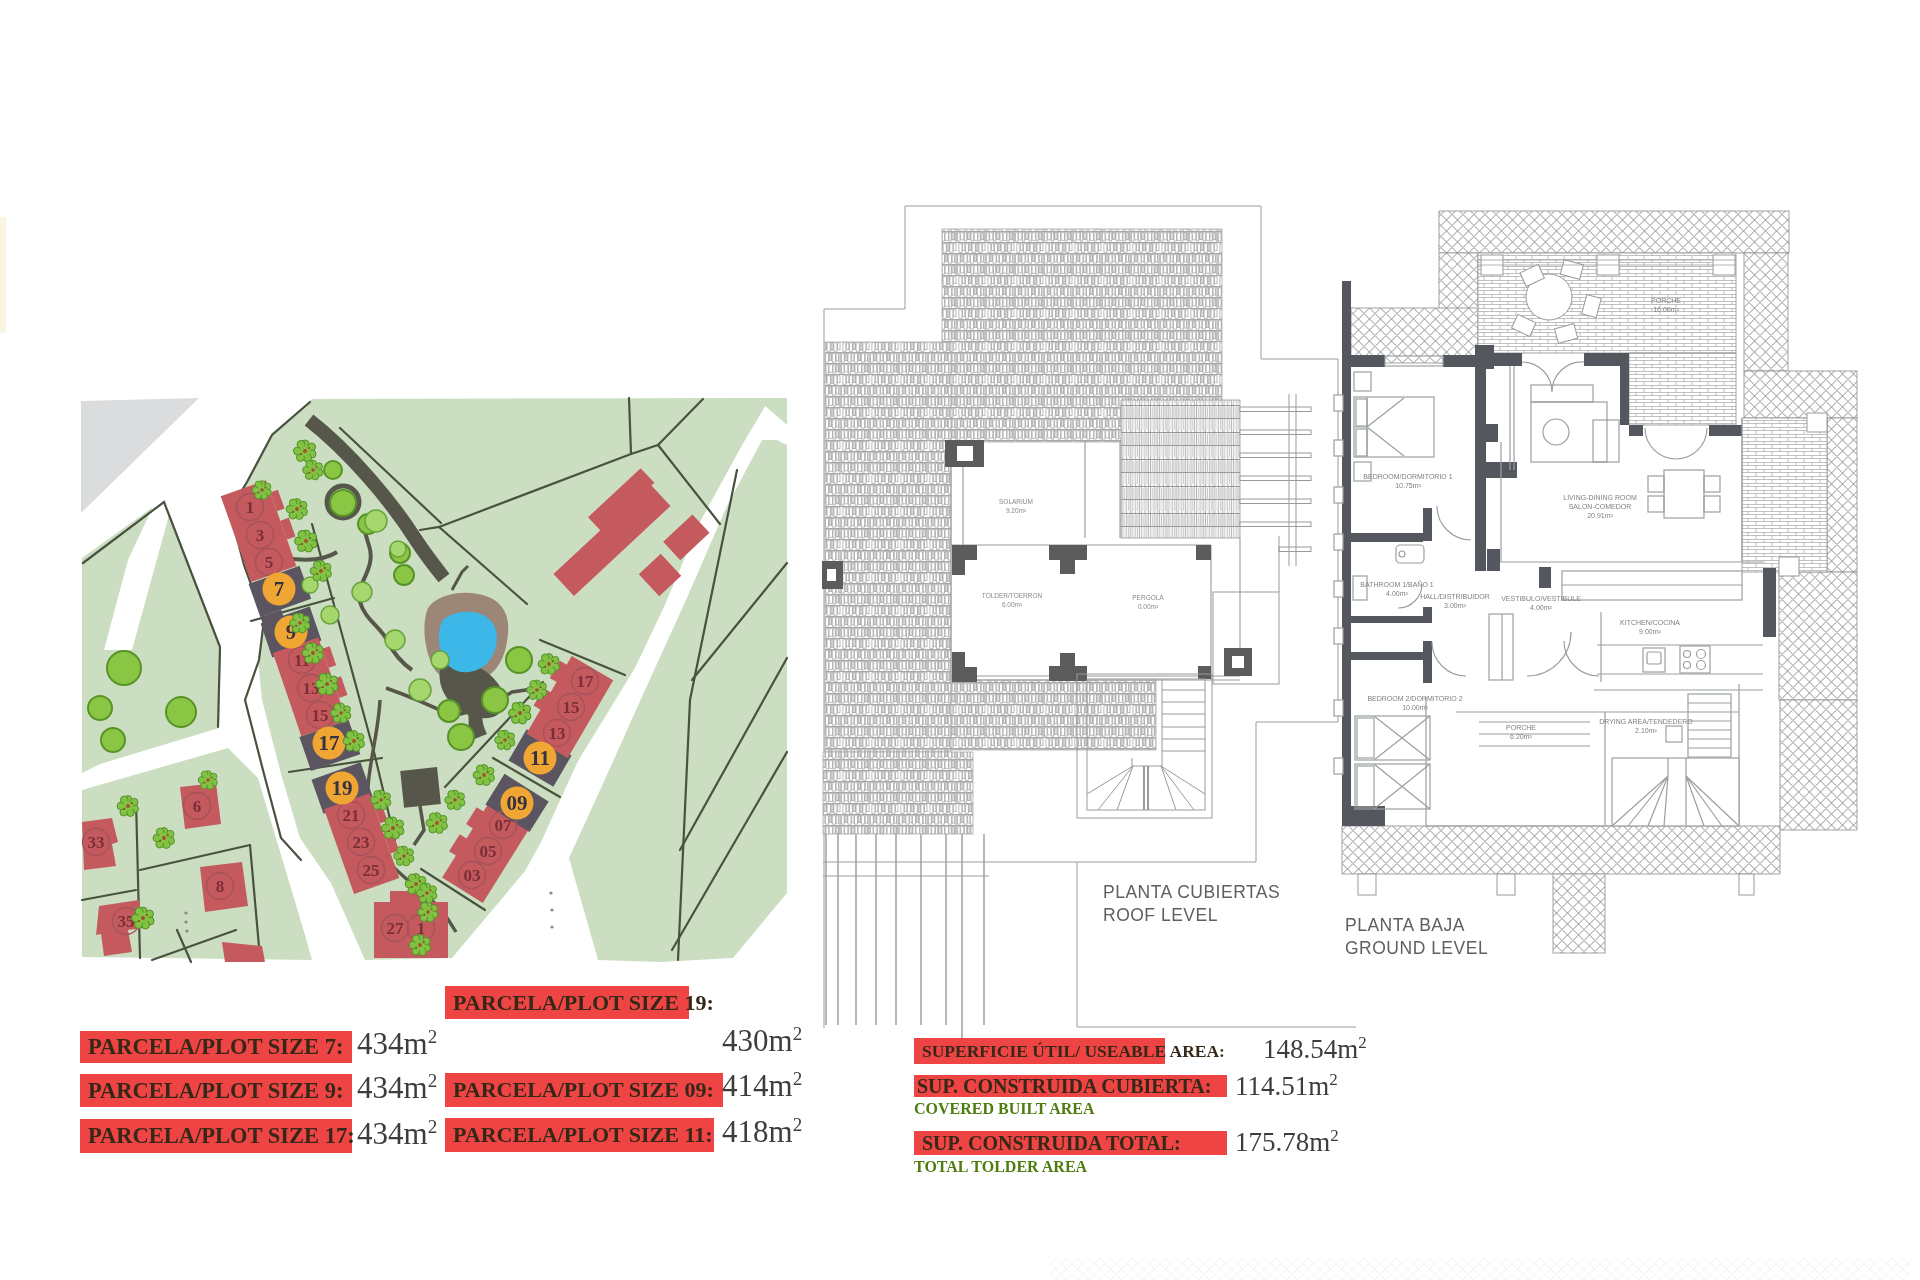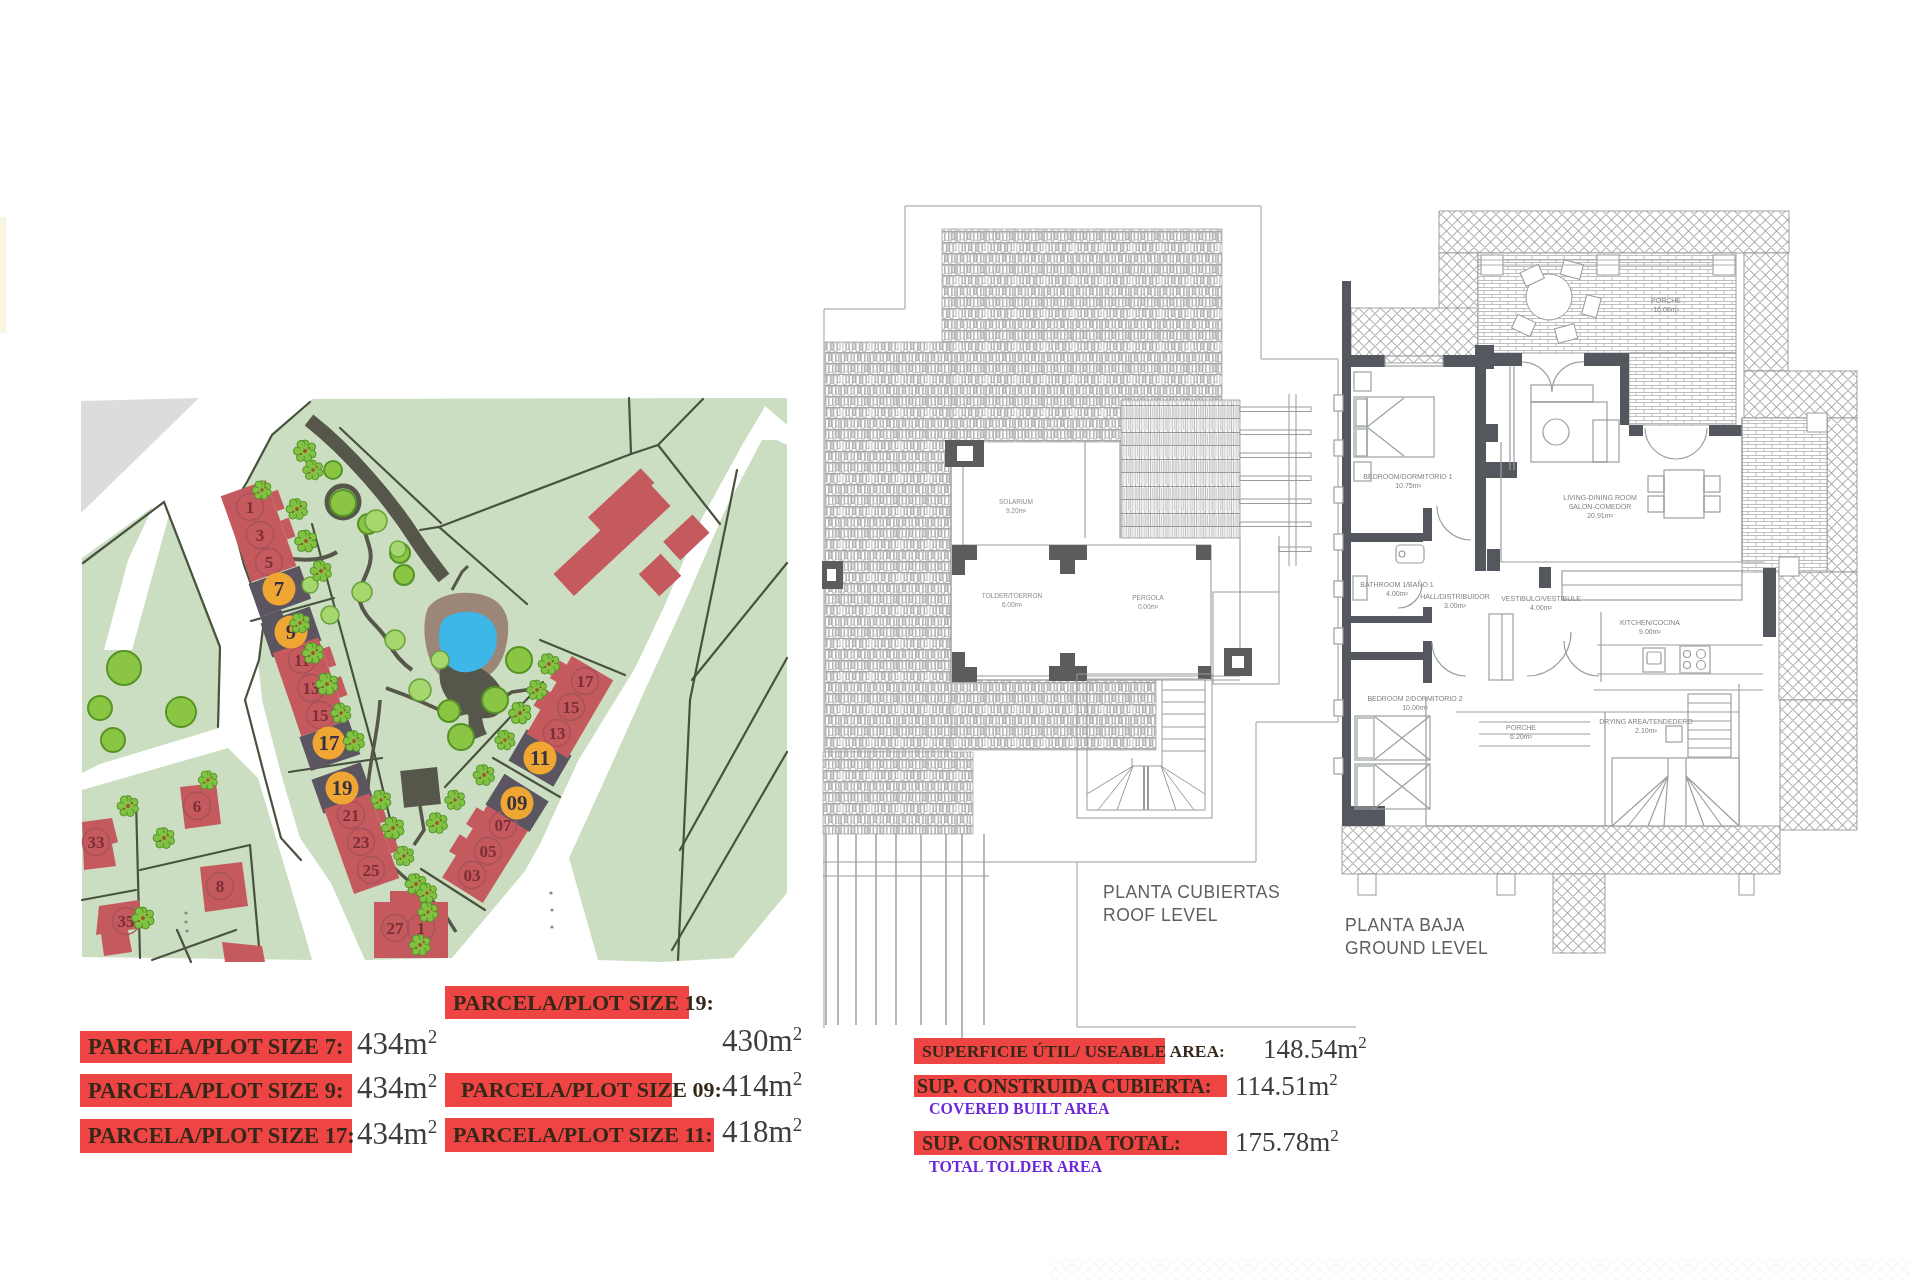--- a/index.html
+++ b/index.html
@@ -1,19 +1,19 @@
 <!DOCTYPE html>
 <html><head><meta charset="utf-8"><style>
 html,body{margin:0;padding:0;width:1920px;height:1280px;background:#fff;overflow:hidden;
 font-family:"Liberation Sans",sans-serif;}
 .abs{position:absolute;}
 .lbl{position:absolute;background:#ef4444;color:#352818;font-family:"Liberation Serif",serif;
 font-weight:bold;white-space:nowrap;}
 .val{position:absolute;color:#3d3d3d;font-family:"Liberation Serif",serif;font-weight:normal;white-space:nowrap;}
-.sub{position:absolute;color:#6d28d9;font-family:"Liberation Serif",serif;font-weight:bold;white-space:nowrap;margin-left:15px;}
+.sub{position:absolute;color:#4d7c0f;font-family:"Liberation Serif",serif;font-weight:bold;white-space:nowrap;}
 </style></head>
 <body>
 
 <div class="abs" style="left:0;top:217px;width:6px;height:116px;background:#f8f5e2;border-right:5px solid #fff"></div>
 
 <svg class="abs" style="left:60px;top:390px" width="760" height="622" viewBox="60 390 760 622">
 <defs>
 <g id="bushsym">
   <g fill="#82c243" stroke="#4f8f28" stroke-width="1">
     <circle cx="0" cy="-7" r="4"></circle>
@@ -606,21 +606,21 @@
 
 <div class="lbl" style="left:80px;top:1031px;width:272px;height:32px;font-size:22.5px;line-height:32px;padding-left:8px;box-sizing:border-box">PARCELA/PLOT SIZE 7:</div>
 <div class="val" style="left:357px;top:1026px;font-size:31px;">434m<sup style="font-size:19px">2</sup></div>
 <div class="lbl" style="left:80px;top:1074px;width:272px;height:33px;font-size:22.5px;line-height:33px;padding-left:8px;box-sizing:border-box">PARCELA/PLOT SIZE 9:</div>
 <div class="val" style="left:357px;top:1070px;font-size:31px;">434m<sup style="font-size:19px">2</sup></div>
 <div class="lbl" style="left:80px;top:1119px;width:272px;height:34px;font-size:22.5px;line-height:34px;padding-left:8px;box-sizing:border-box">PARCELA/PLOT SIZE 17:</div>
 <div class="val" style="left:357px;top:1116px;font-size:31px;">434m<sup style="font-size:19px">2</sup></div>
 
 <div class="lbl" style="left:445px;top:986px;width:244px;height:33px;font-size:22px;line-height:33px;padding-left:8px;box-sizing:border-box">PARCELA/PLOT SIZE 19:</div>
 <div class="val" style="left:722px;top:1023px;font-size:31px;">430m<sup style="font-size:19px">2</sup></div>
-<div class="lbl" style="left:445px;top:1073px;width:227px;height:34px;font-size:22px;line-height:34px;padding-left:16px;box-sizing:border-box">PARCELA/PLOT SIZE 09:</div>
+<div class="lbl" style="left:445px;top:1073px;width:278px;height:34px;font-size:22px;line-height:34px;padding-left:8px;box-sizing:border-box">PARCELA/PLOT SIZE 09:</div>
 <div class="val" style="left:722px;top:1068px;font-size:31px;">414m<sup style="font-size:19px">2</sup></div>
 <div class="lbl" style="left:445px;top:1118px;width:269px;height:34px;font-size:22px;line-height:34px;padding-left:8px;box-sizing:border-box">PARCELA/PLOT SIZE 11:</div>
 <div class="val" style="left:722px;top:1114px;font-size:31px;text-align:center;">418m<sup style="font-size:19px">2</sup></div>
 
 <div class="lbl" style="left:914px;top:1038px;width:251px;height:26px;font-size:17.5px;line-height:26px;padding-left:8px;box-sizing:border-box">SUPERFICIE ÚTIL/ USEABLE AREA:</div>
 <div class="val" style="left:1235px;top:1033px;font-size:27px;margin-left:28px;">148.54m<sup style="font-size:17px">2</sup></div>
 <div class="lbl" style="left:914px;top:1075px;width:313px;height:22px;font-size:20px;line-height:22px;padding-left:3px;box-sizing:border-box">SUP. CONSTRUIDA CUBIERTA:</div>
 <div class="val" style="left:1235px;top:1070px;font-size:27px;">114.51m<sup style="font-size:17px">2</sup></div>
 <div class="sub" style="left:914px;top:1100px;font-size:16px;">COVERED BUILT AREA</div>
 <div class="lbl" style="left:914px;top:1131px;width:313px;height:24px;font-size:20px;line-height:24px;padding-left:8px;box-sizing:border-box">SUP. CONSTRUIDA TOTAL:</div>

